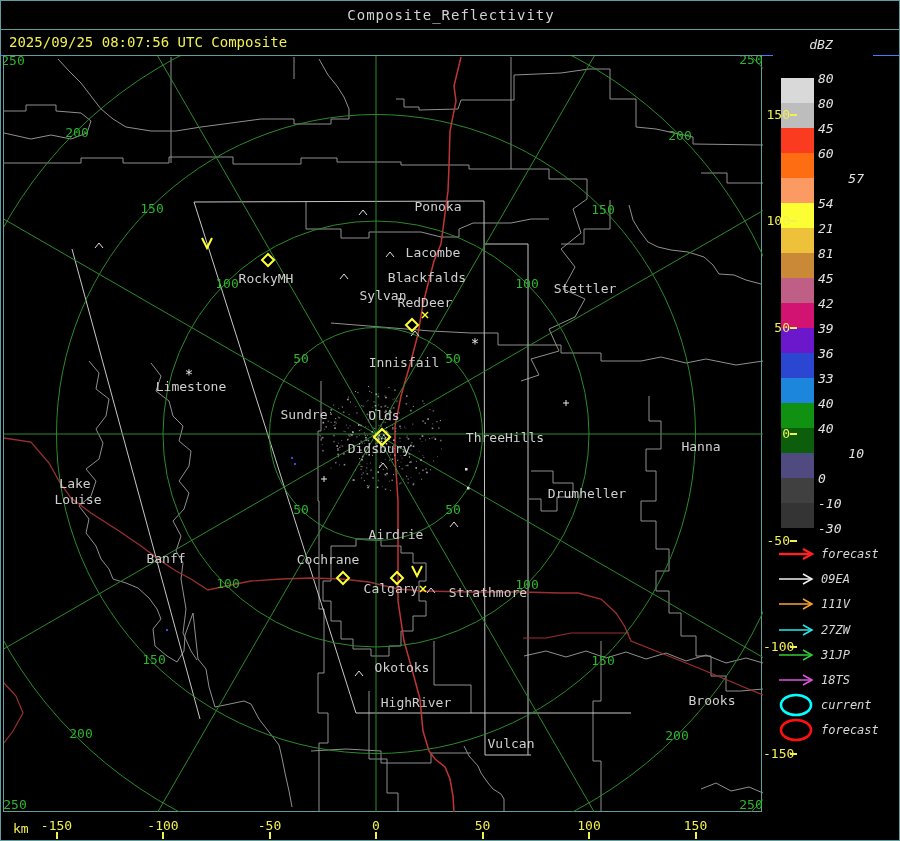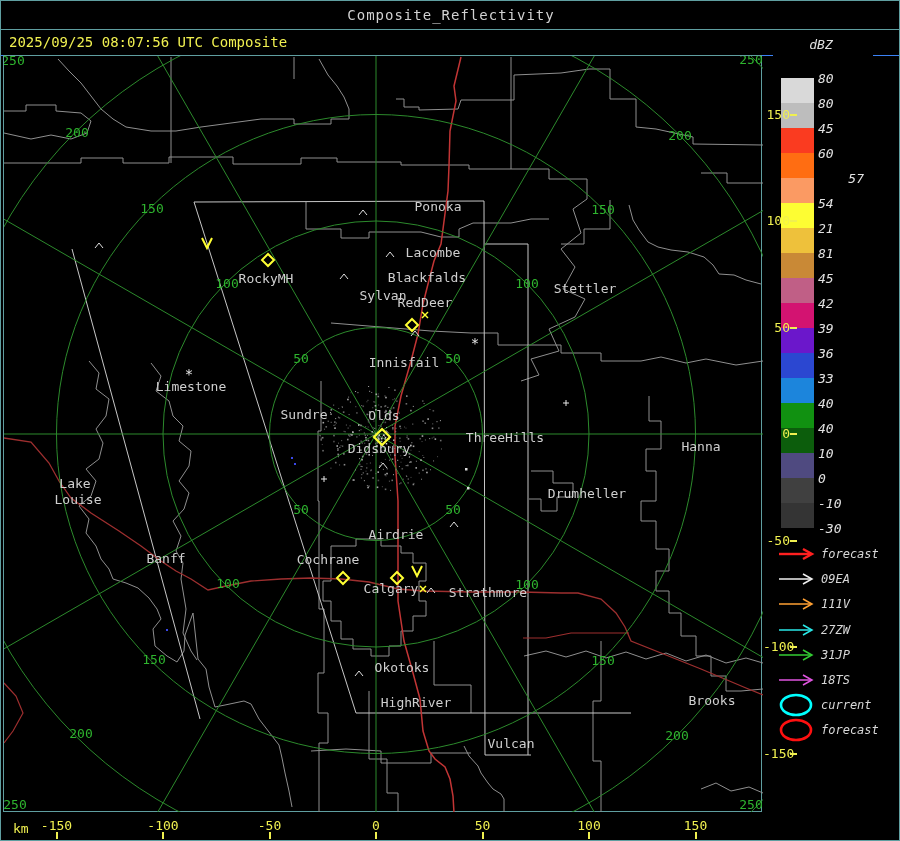--- a/index.html
+++ b/index.html
@@ -590,21 +590,21 @@
         <div class="scale-lab" style="top: 167px;">54</div>
         <div class="scale-lab" style="top: 192px;">21</div>
         <div class="scale-lab" style="top: 217px;">81</div>
         <div class="scale-lab" style="top: 242px;">45</div>
         <div class="scale-lab" style="top: 267px;">42</div>
         <div class="scale-lab" style="top: 292px;">39</div>
         <div class="scale-lab" style="top: 317px;">36</div>
         <div class="scale-lab" style="top: 342px;">33</div>
         <div class="scale-lab" style="top: 367px;">40</div>
         <div class="scale-lab" style="top: 392px;">40</div>
-        <div class="scale-lab" style="top: 417px;">10</div>
+        <div class="scale-lab" style="top: 417px; text-align: right;">10</div>
         <div class="scale-lab" style="top: 442px;">0</div>
         <div class="scale-lab" style="top: 467px;">-10</div>
         <div class="scale-lab" style="top: 492px;">-30</div>
       </div>
     <div id="legend-area">
         <svg width="42" height="16" class="leg-ic" style="top: 516px;">
           <line x1="2" y1="8" x2="34" y2="8" stroke="#ff2020" stroke-width="2.4"></line>
           <path d="M 26 3 L 35 8 L 26 13" fill="none" stroke="#ff2020" stroke-width="2.4"></path>
         </svg>
         <div class="leg-lab" style="top: 518px;">forecast</div>

